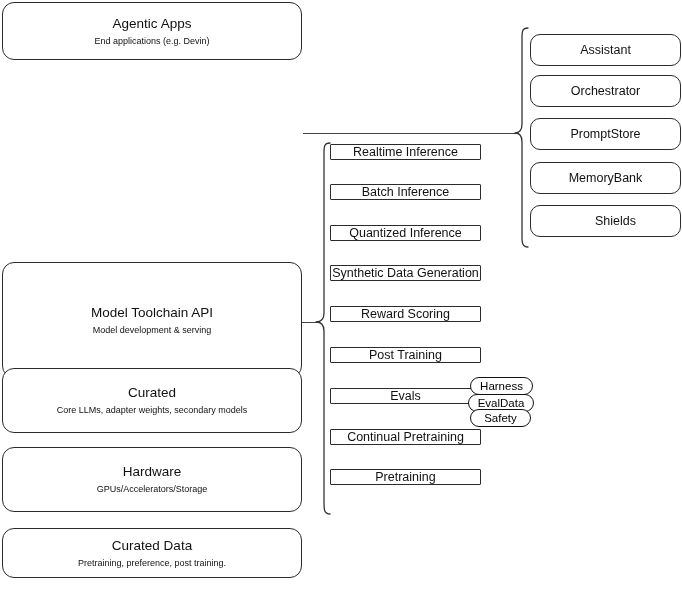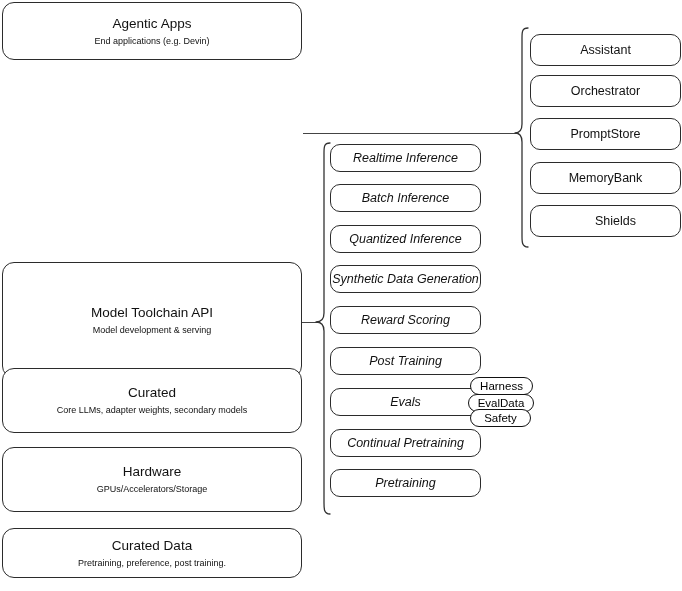--- a/index.html
+++ b/index.html
@@ -47,24 +47,23 @@
   }
 
   
   .layer { left: 2px; width: 300px; }
   .layer .title { font-size: 13.5px; }
 
   
   .chip {
     left: 330px;
     width: 151px;
-    height: 28px;
-    border-radius: 10px;
+    height: 16px;
+    border-radius: 1px;
     border: 1.2px solid #2b2b2b;
-    font-style: italic;
   }
   .chip .title { font-size: 12.5px; }
 
   
   .rchip {
     left: 530px;
     width: 151px;
     height: 32px;
     border-radius: 10px;
     border: 1.2px solid #2b2b2b;

